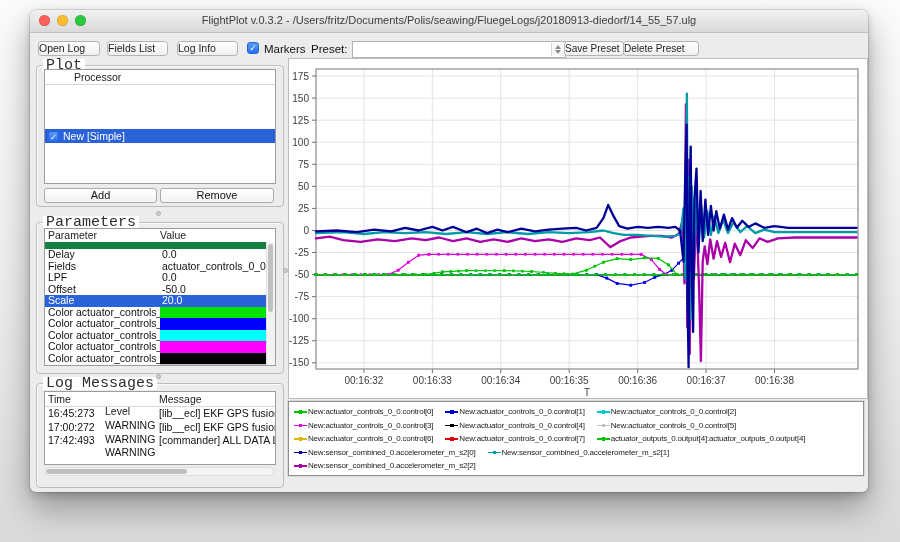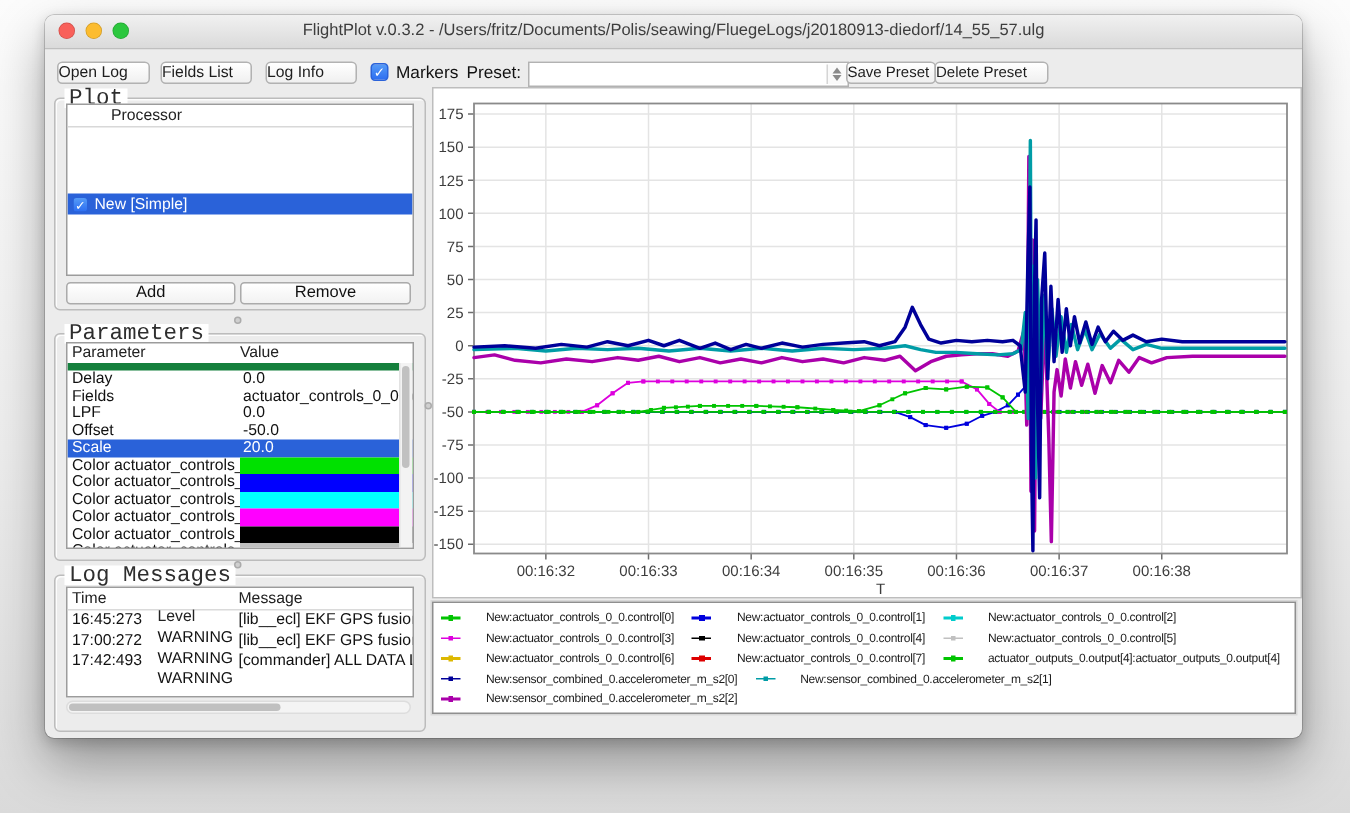--- a/index.html
+++ b/index.html
@@ -41,21 +41,21 @@
   #plot-table{left:7px;top:3px;width:230px;height:113px;}
   #plot-table .thead{height:14px;line-height:14px;padding-left:29px;border-bottom:1px solid #d8d8d8;color:#222;}
   .lrow2{height:14px;display:flex;align-items:center;white-space:nowrap;margin-top:44px;}
   .lrow2 .chk{width:11px;height:11px;margin:0 4px 0 3px;flex:none;font-size:8.5px;line-height:10px;}
   .lrow2.sel{background:#2a62d9;color:#fff;}
   .fbtn{position:absolute;top:122px;height:15px;background:linear-gradient(#ffffff,#f2f2f2);border:1px solid #ababab;
         border-radius:3px;font-size:11px;text-align:center;line-height:13px;box-sizing:border-box;color:#111;}
   #btn-add{left:7px;width:113px}
   #btn-remove{left:123px;width:114px}
   #param-table{left:7px;top:5px;width:230px;height:136px;}
-  .phead{display:flex;height:13px;line-height:13px;border-bottom:5px solid #15803d;color:#222;}
+  .phead{display:flex;height:13px;line-height:13px;border-bottom:7px solid #15803d;color:#222;}
   .phead span:first-child{width:112px;padding-left:3px;}
   .prow{display:flex;height:11.5px;line-height:11.5px;align-items:stretch;white-space:nowrap;}
   .prow.sel{background:#2a62d9;color:#fff;}
   .pname{width:112px;padding-left:3px;overflow:hidden;flex:none;}
   .pval{flex:1;padding-left:2px;overflow:hidden;}
   .pval.swatch{padding:0;}
   #param-scroll{position:absolute;right:0;top:13px;width:8px;bottom:0;background:#f3f3f3;border-left:1px solid #e2e2e2;}
   #param-thumb{position:absolute;left:1px;top:2px;width:5px;height:55%;background:#c1c1c1;border-radius:3px;}
   #log-table{left:7px;top:7px;width:230px;height:72px;}
   .loghead{display:flex;height:14px;line-height:14px;border-bottom:1px solid #dadada;color:#222;}
@@ -63,21 +63,21 @@
   .loghead span:nth-child(2),.logrow span:nth-child(2){width:54px;flex:none;margin-top:12px;}
   .loghead span:nth-child(3),.logrow span:nth-child(3){flex:1;overflow:hidden;}
   .logrow{display:flex;height:13.5px;line-height:13.5px;white-space:nowrap;}
   #log-hscroll{position:absolute;left:7px;top:83px;width:230px;height:9px;background:#f4f4f4;border:1px solid #ddd;border-radius:5px;box-sizing:border-box;}
   #log-hthumb{position:absolute;left:1px;top:1px;width:62%;height:5px;background:#c0c0c0;border-radius:3px;}
   .chartpanel{position:absolute;left:258px;top:48px;width:578px;height:339px;background:#fff;border:1px solid #bdbdbd;box-sizing:content-box;}
   .chartpanel svg{position:absolute;left:0;top:0;}
   .legendpanel{position:absolute;left:258px;top:391px;width:576px;height:75px;background:#fff;border:1px solid #8f8f8f;
                box-shadow:0 0 0 1px #d8d8d8;box-sizing:border-box;padding:3px 4px 0 5px;overflow:hidden;}
   .lgrow{display:flex;gap:12px;height:13.5px;align-items:center;}
-  .lgitem{display:flex;gap:17px;align-items:center;white-space:nowrap;}
+  .lgitem{display:flex;gap:1px;align-items:center;white-space:nowrap;}
   .lgitem .txt{font-size:8px;letter-spacing:-0.2px;color:#1c1c1c;}
   .lgmark{position:relative;width:13px;height:7px;flex:none;}
   .lgmark .ln{position:absolute;left:0;right:0;top:3px;height:1.4px;}
   .lgmark .sq{position:absolute;left:5px;top:2px;width:3.4px;height:3.4px;}
   .splitdot{position:absolute;width:5px;height:5px;border-radius:50%;background:#cfcfcf;border:1px solid #ababab;box-sizing:border-box;}
 </style>
 </head>
 <body>
 
 <div class="window">

